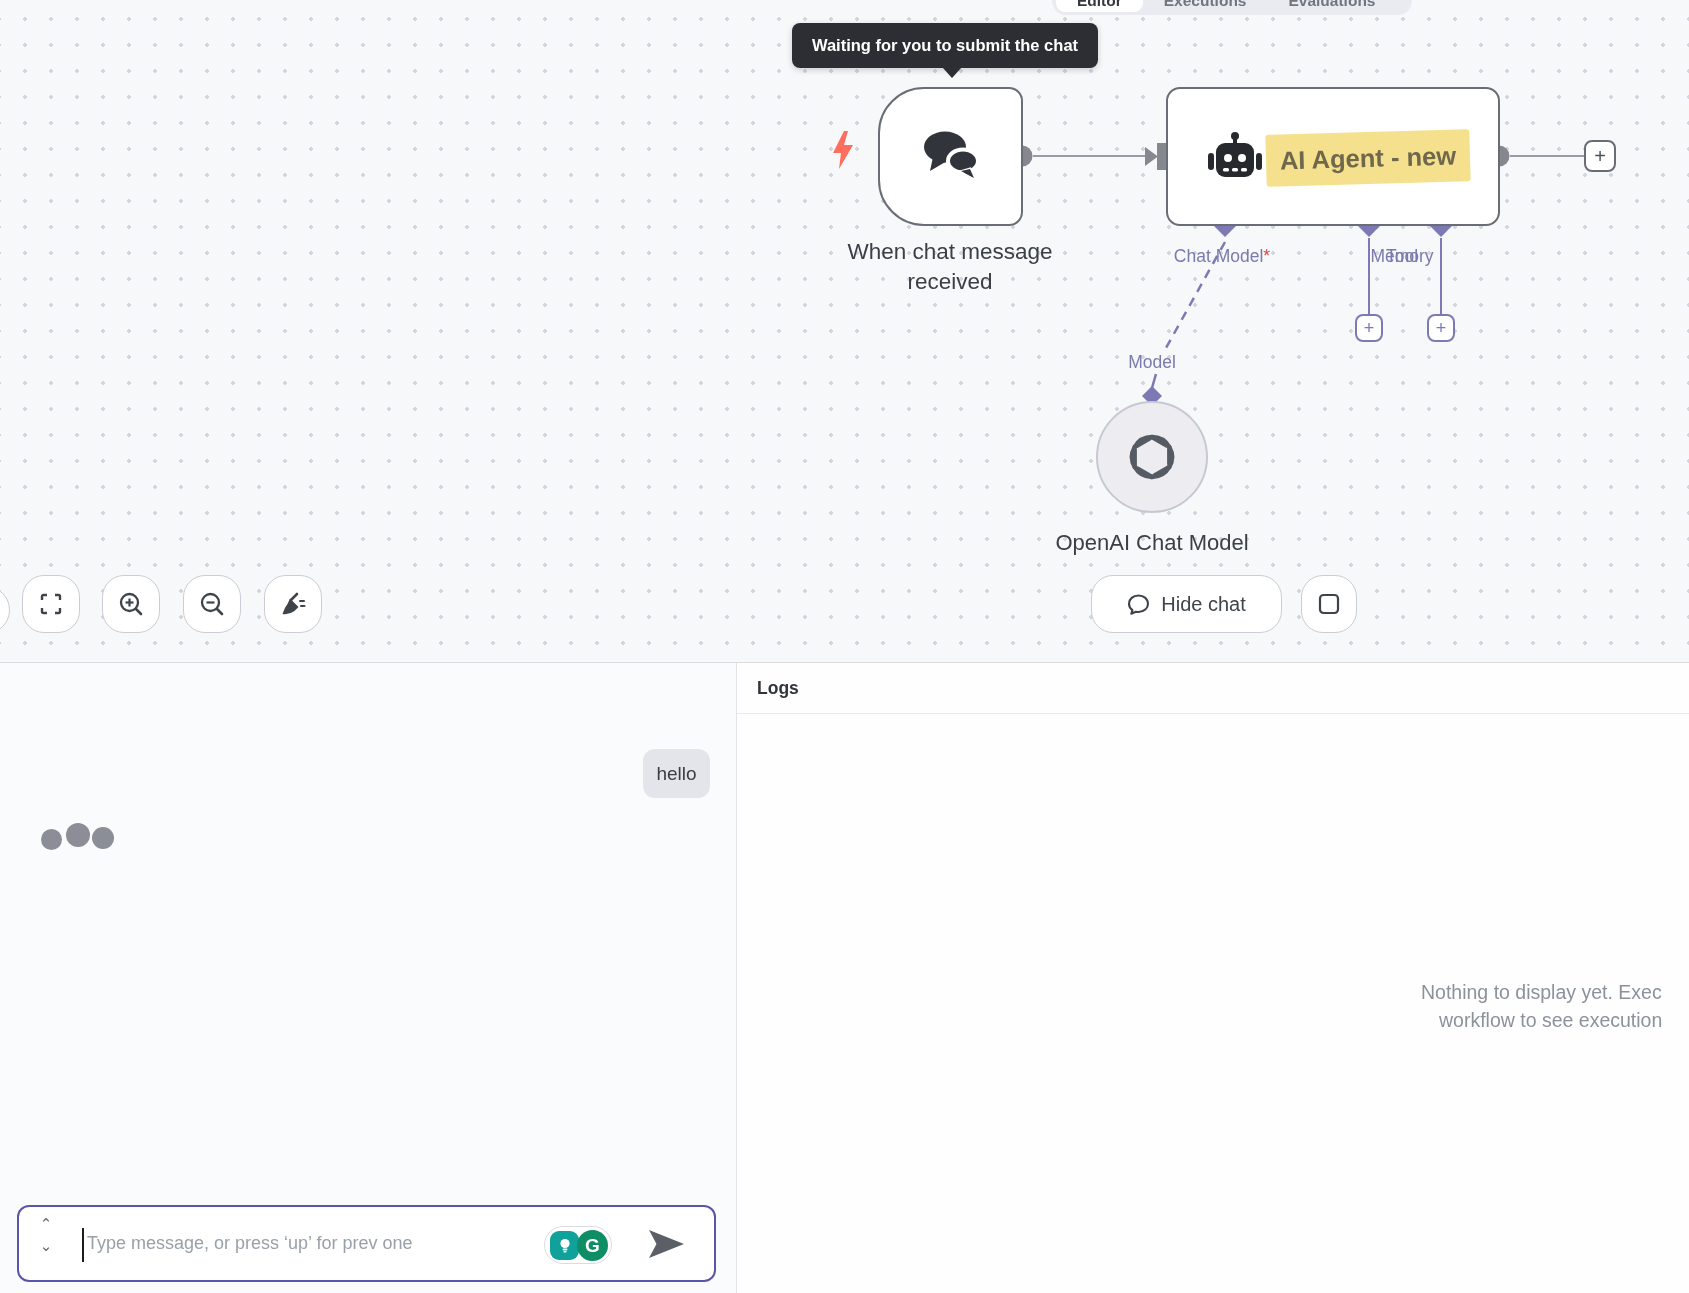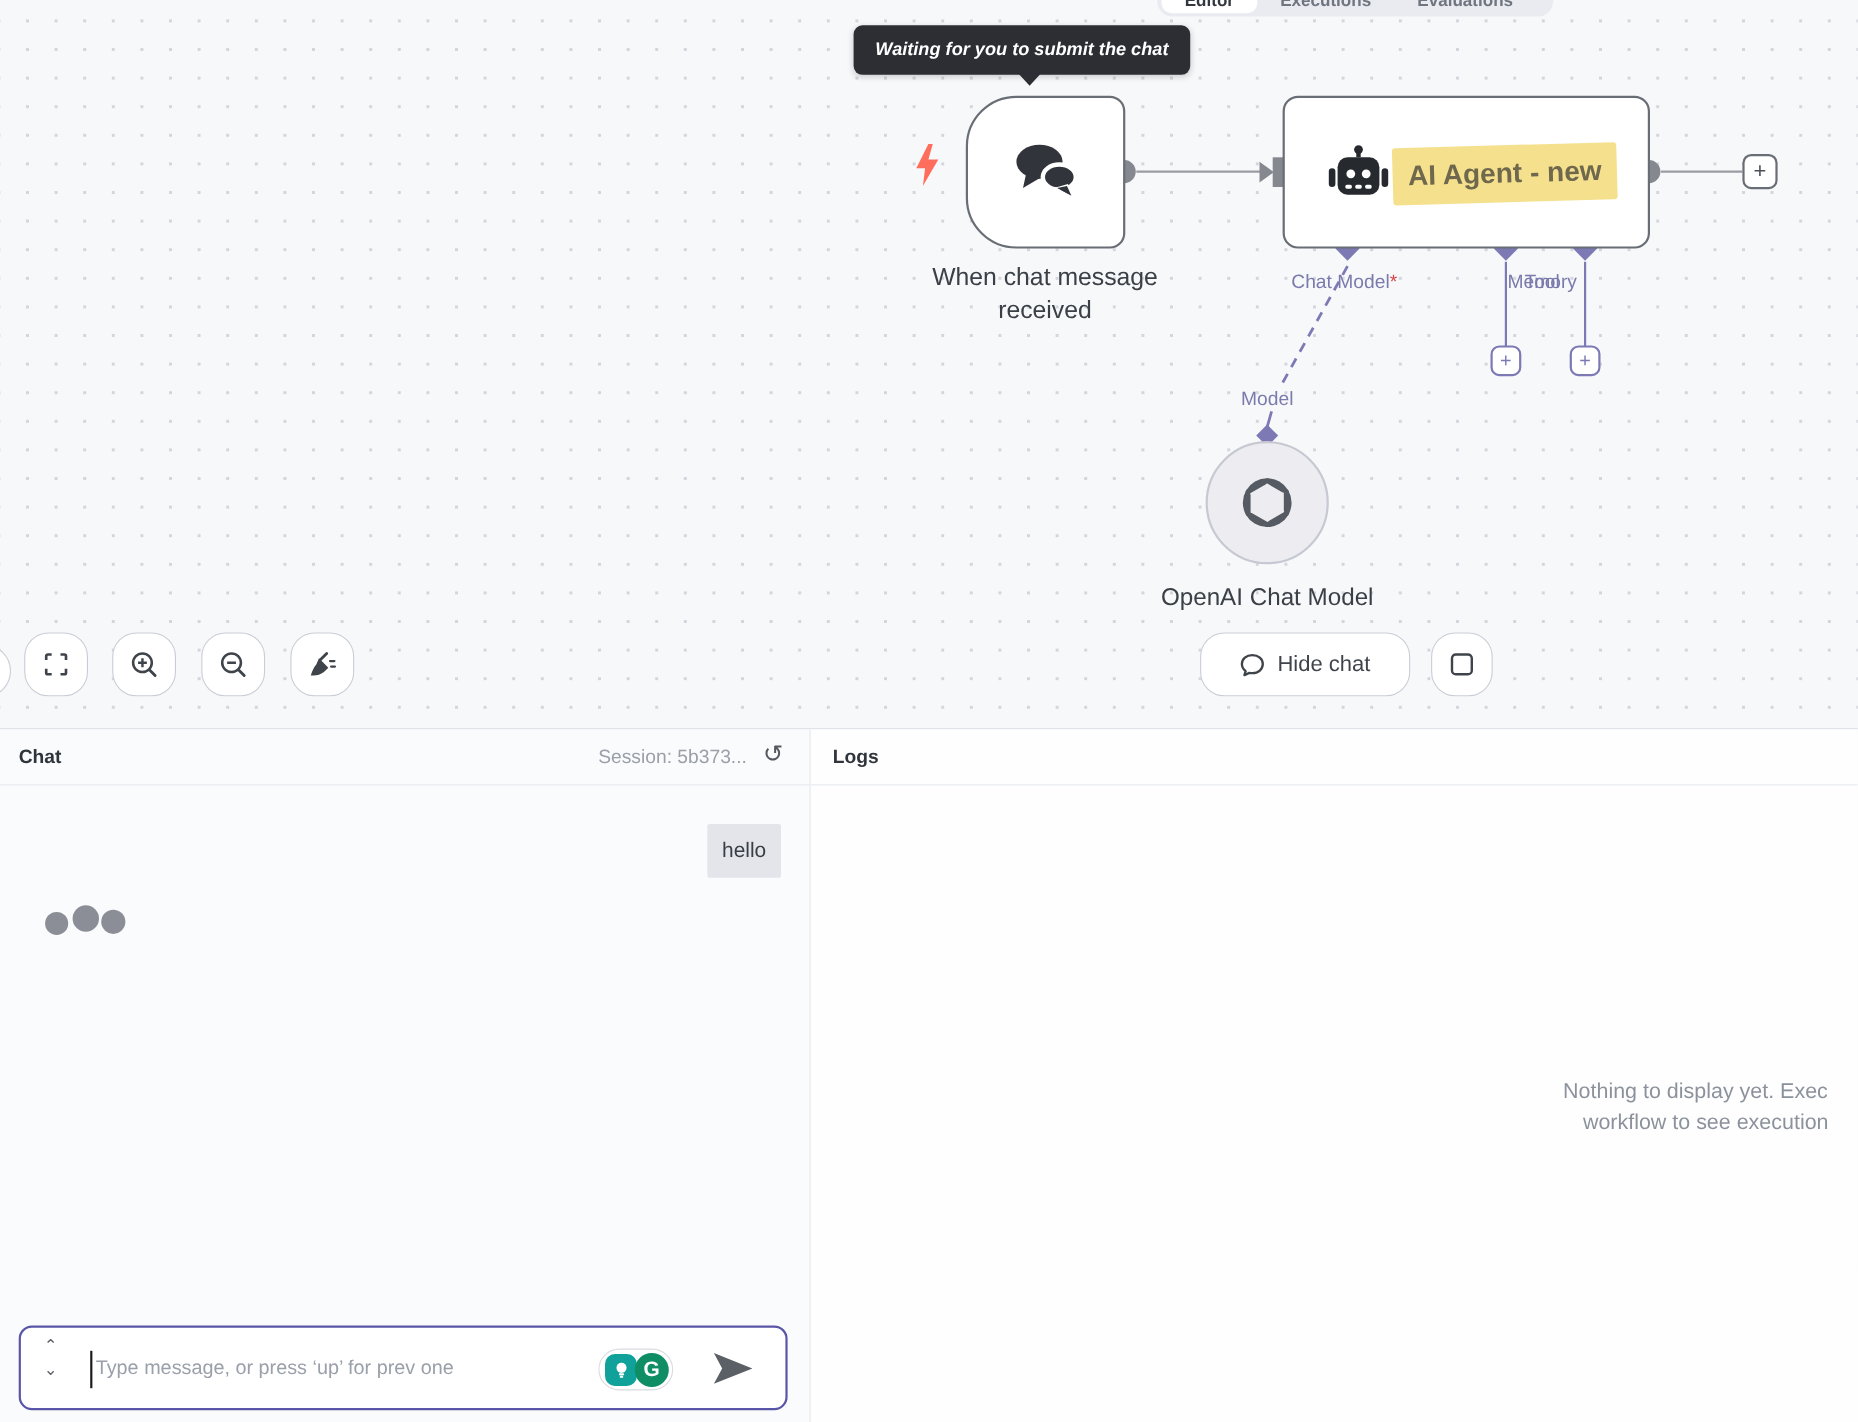--- a/index.html
+++ b/index.html
@@ -14,23 +14,23 @@
   #wires { position:absolute; left:0; top:0; width:1689px; height:662px; pointer-events:none; }
 
   
   .tabbar { position:absolute; left:1052px; top:-26px; width:360px; height:41px;
     background:#e9ebf1; border-radius:0 0 14px 14px; display:flex; align-items:flex-end; padding:0 4px 3px 4px; }
   .tab { height:34px; display:flex; align-items:flex-end; justify-content:center; padding:0 21px 2px 21px;
     font-size:15.5px; font-weight:600; color:#70757f; border-radius:9px; white-space:nowrap; }
   .tab.active { background:#ffffff; color:#33373e; }
 
   
-  .tooltip { position:absolute; left:776px; top:23px; width:306px; height:45px; background:#2c2e34; border-radius:8px;
+  .tooltip { position:absolute; left:792px; top:23px; width:306px; height:45px; background:#2c2e34; border-radius:8px;
     color:#fff; font-size:16.5px; font-weight:600; display:flex; align-items:center; justify-content:center;
-    box-shadow:0 2px 6px rgba(0,0,0,.18);font-style:italic; }
+    box-shadow:0 2px 6px rgba(0,0,0,.18); }
   .tooltip .caret { position:absolute; left:150px; top:44px; width:0; height:0;
     border-left:10px solid transparent; border-right:10px solid transparent; border-top:11px solid #2c2e34; }
 
   
   .node-trigger { position:absolute; left:878px; top:87px; width:145px; height:139px; background:#fff;
     border:2px solid #696d75; border-radius:46px 14px 14px 46px; display:flex; align-items:center; justify-content:center; }
   .node-agent { position:absolute; left:1166px; top:87px; width:334px; height:139px; background:#fff;
     border:2px solid #696d75; border-radius:14px; }
   .agent-robot { position:absolute; left:38px; top:42px; }
   .agent-highlight { position:absolute; left:98px; top:43px; width:204px; height:52px; background:#f5e18d;
@@ -57,21 +57,21 @@
 
   
   #bottom { position:absolute; left:0; top:662px; width:1689px; height:631px; border-top:1px solid #d9dce2; display:flex; }
   #chat-panel { position:relative; width:737px; height:631px; background:#fafbfd; border-right:1px solid #e1e3e8; }
   #logs-panel { position:relative; flex:1; height:631px; background:#fefefe; overflow:hidden; }
   .panel-header { position:relative; height:51px; border-bottom:1px solid #e7e9ed; display:flex; align-items:center; }
   .panel-title { font-size:17.5px; font-weight:700; color:#30343b; margin-left:17px; }
   .session { position:absolute; right:57px; font-size:17.5px; color:#9b9fa8; }
   .session-refresh { position:absolute; right:24px; top:12px; font-size:22px; color:#55585f; line-height:1; cursor:pointer; }
 
-  .bubble-user { position:absolute; left:643px; top:86px; width:67px; height:49px; background:#e3e5ea; border-radius:2px;
+  .bubble-user { position:absolute; left:643px; top:86px; width:67px; height:49px; background:#e3e5ea; border-radius:12px;
     display:flex; align-items:center; justify-content:center; font-size:19px; color:#393e45; }
   .tdot { position:absolute; border-radius:50%; background:#8b8e96; }
 
   .chat-input { position:absolute; left:17px; top:542px; width:699px; height:77px; background:#fff;
     border:2px solid #5a56a7; border-radius:12px; }
   .chev-col { position:absolute; left:16px; top:10px; width:22px; display:flex; flex-direction:column; align-items:center; gap:8px;
     color:#5f6369; font-size:15px; line-height:14px; }
   .cursor-bar { position:absolute; left:63px; top:21px; width:2px; height:34px; background:#1a1c1f; }
   .msg-input { position:absolute; left:68px; top:0; width:440px; height:73px; border:none; outline:none;
     font-size:18px; color:#33373e; background:transparent; font-family:"Liberation Sans", sans-serif; }
@@ -227,25 +227,20 @@
     <div class="cv-btn" style="left:1301px; width:56px;">
       <svg width="22" height="22" viewBox="0 0 22 22">
         <rect x="2" y="2" width="18" height="18" rx="3.5" fill="none" stroke="#3f444b" stroke-width="2.2"></rect>
       </svg>
     </div>
   </div>
 
   <div id="bottom">
 
     <div id="chat-panel">
-      <div class="panel-header">
-        <span class="panel-title">Chat</span>
-        <span class="session">Session: 5b373...</span>
-        <span class="session-refresh">↺</span>
-      </div>
 
       <div class="bubble-user">hello</div>
 
       <div class="tdot" style="left:41px; top:166px; width:21px; height:21px;"></div>
       <div class="tdot" style="left:66px; top:160px; width:24px; height:24px;"></div>
       <div class="tdot" style="left:92px; top:164px; width:22px; height:22px;"></div>
 
       <div class="chat-input">
         <div class="chev-col">
           <span>⌃</span>

